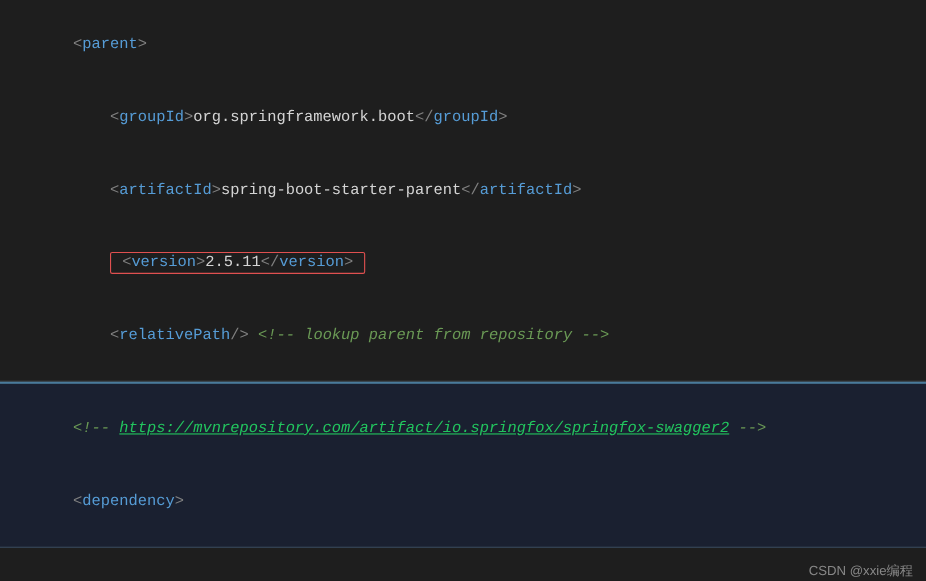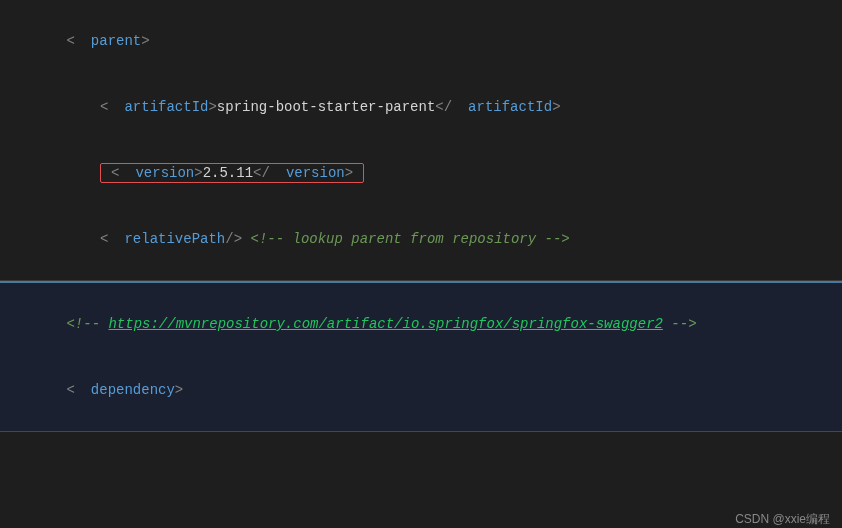--- a/index.html
+++ b/index.html
@@ -35,21 +35,21 @@
       padding: 8px 16px 8px 16px;
       border-bottom: 1px solid #3a4a5a;
     }
 
     .line {
       line-height: 22px;
       white-space: pre;
     }
 
     
-    .tag { color: #569cd6; margin-left: 16px; }
+    .tag { color: #569cd6; }
     .bracket { color: #808080; }
     .text { color: #d4d4d4; }
     .comment { color: #6a9955; font-style: italic; }
     .link { color: #4ec9b0; text-decoration: underline; font-style: italic; }
     .version-highlight {
       border: 1.5px solid #e05050;
       padding: 0 10px;
       border-radius: 2px;
       display: inline-block;
       line-height: 18px;
@@ -79,20 +79,23 @@
 </head>
 <body>
 
 <div class="code-container">
 
   <div class="section-top">
     <div class="line">
       <span class="bracket">&lt;</span><span class="tag">parent</span><span class="bracket">&gt;</span>
     </div>
     <div class="line">
+      <span>&nbsp;&nbsp;&nbsp;&nbsp;</span><span class="bracket">&lt;</span><span class="tag">groupId</span><span class="bracket">&gt;</span><span class="text">org.springframework.boot</span><span class="bracket">&lt;/</span><span class="tag">groupId</span><span class="bracket">&gt;</span>
+    </div>
+    <div class="line">
       <span>&nbsp;&nbsp;&nbsp;&nbsp;</span><span class="bracket">&lt;</span><span class="tag">artifactId</span><span class="bracket">&gt;</span><span class="text">spring-boot-starter-parent</span><span class="bracket">&lt;/</span><span class="tag">artifactId</span><span class="bracket">&gt;</span>
     </div>
     <div class="line">
       <span>&nbsp;&nbsp;&nbsp;&nbsp;</span><span class="version-highlight"><span class="bracket">&lt;</span><span class="tag">version</span><span class="bracket">&gt;</span><span class="text">2.5.11</span><span class="bracket">&lt;/</span><span class="tag">version</span><span class="bracket">&gt;</span></span>
     </div>
     <div class="line">
       <span>&nbsp;&nbsp;&nbsp;&nbsp;</span><span class="bracket">&lt;</span><span class="tag">relativePath</span><span class="bracket">/&gt;</span><span class="text"> </span><span class="comment">&lt;!-- <em>lookup parent from repository</em> --&gt;</span>
     </div>
   </div>
 

